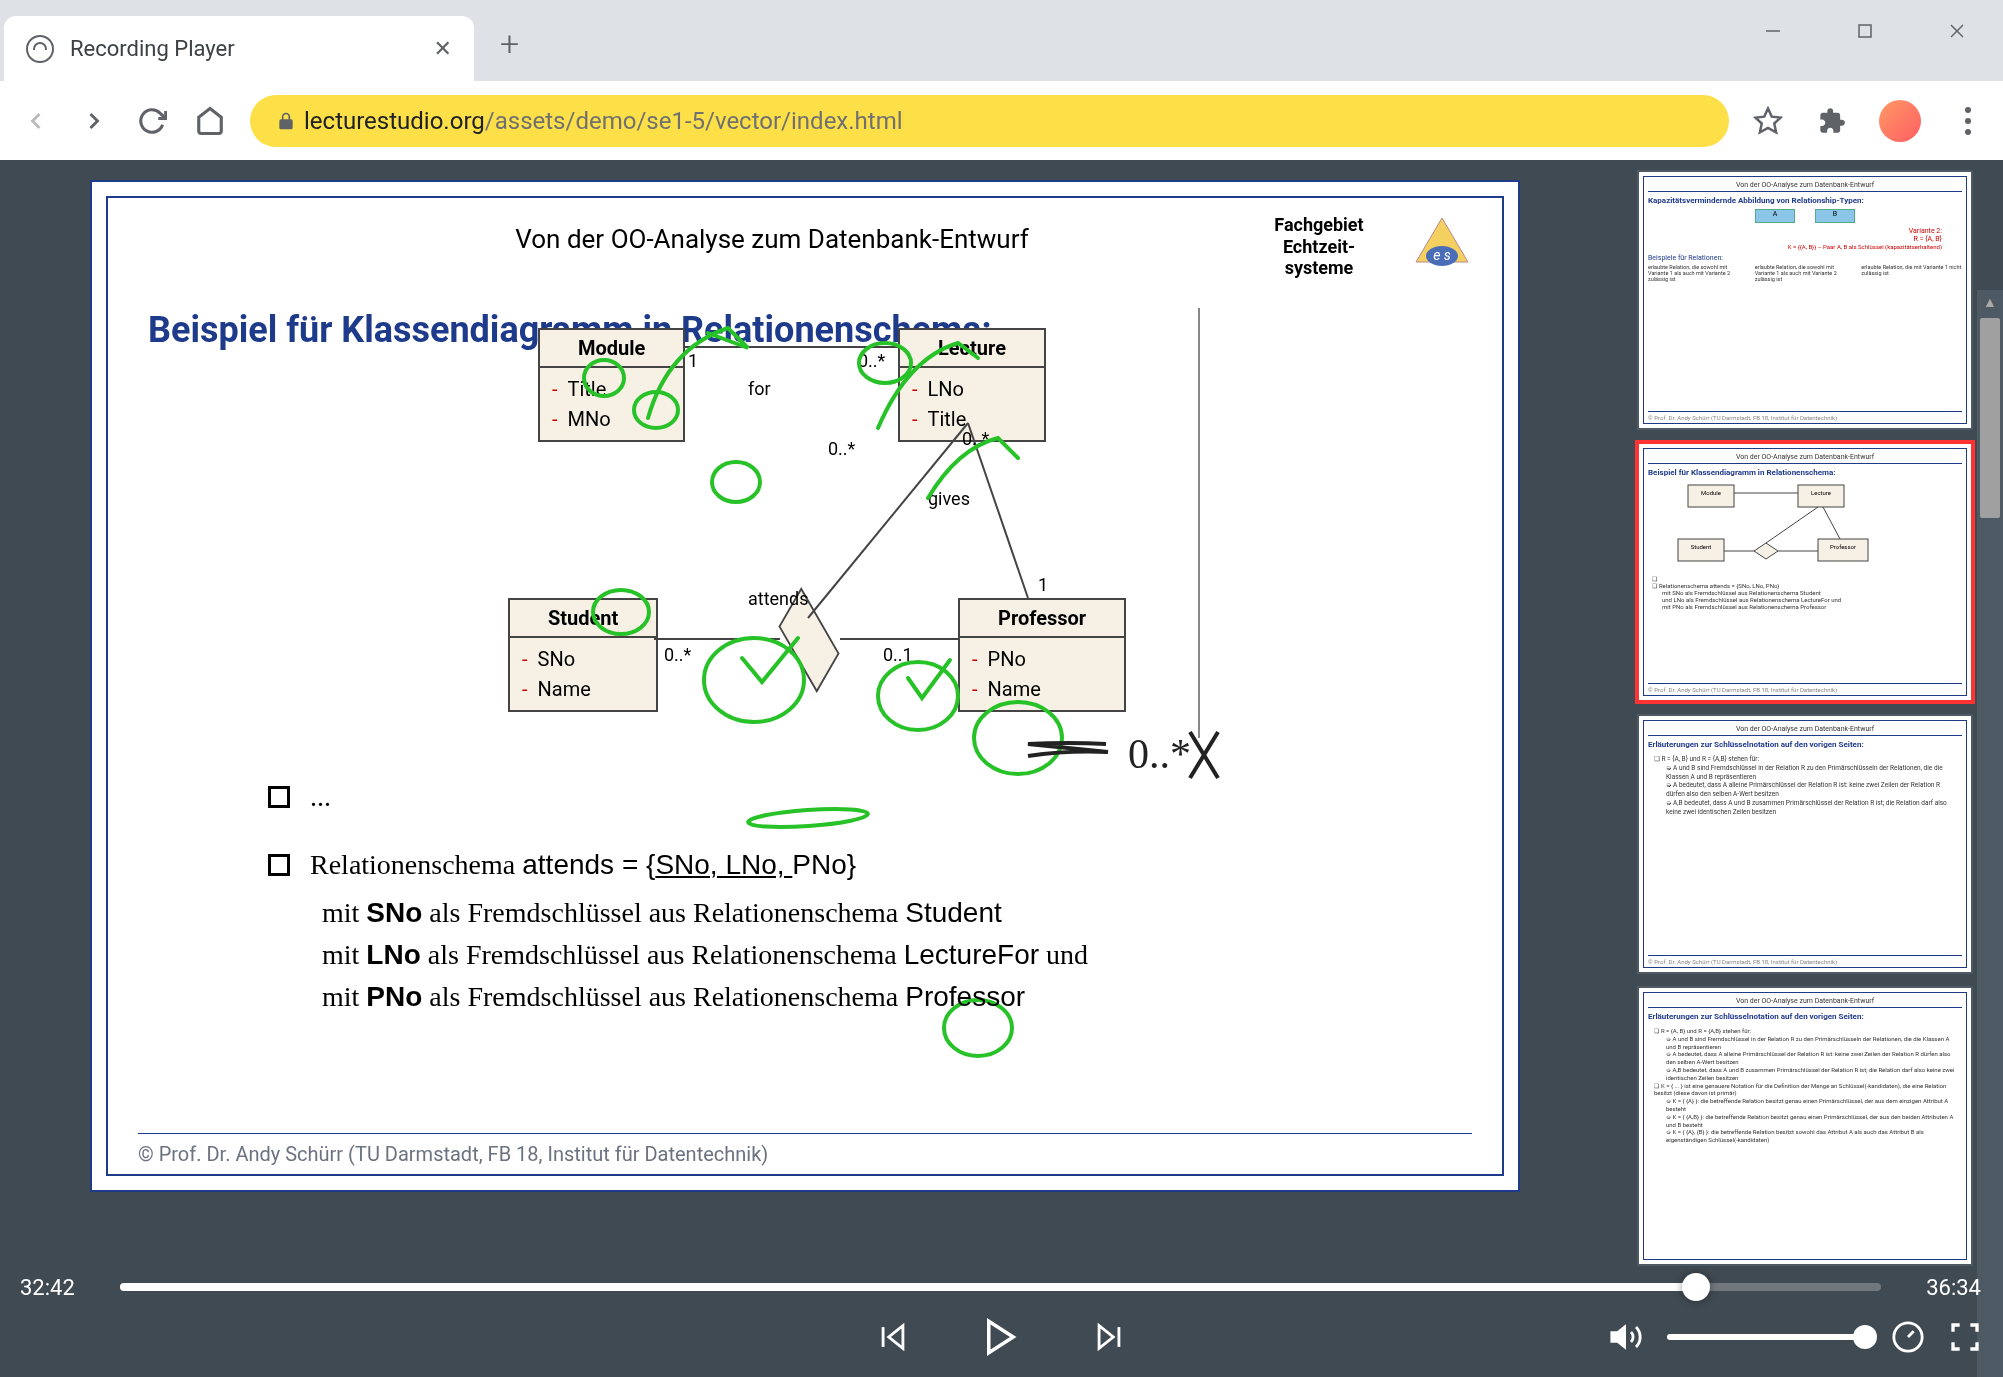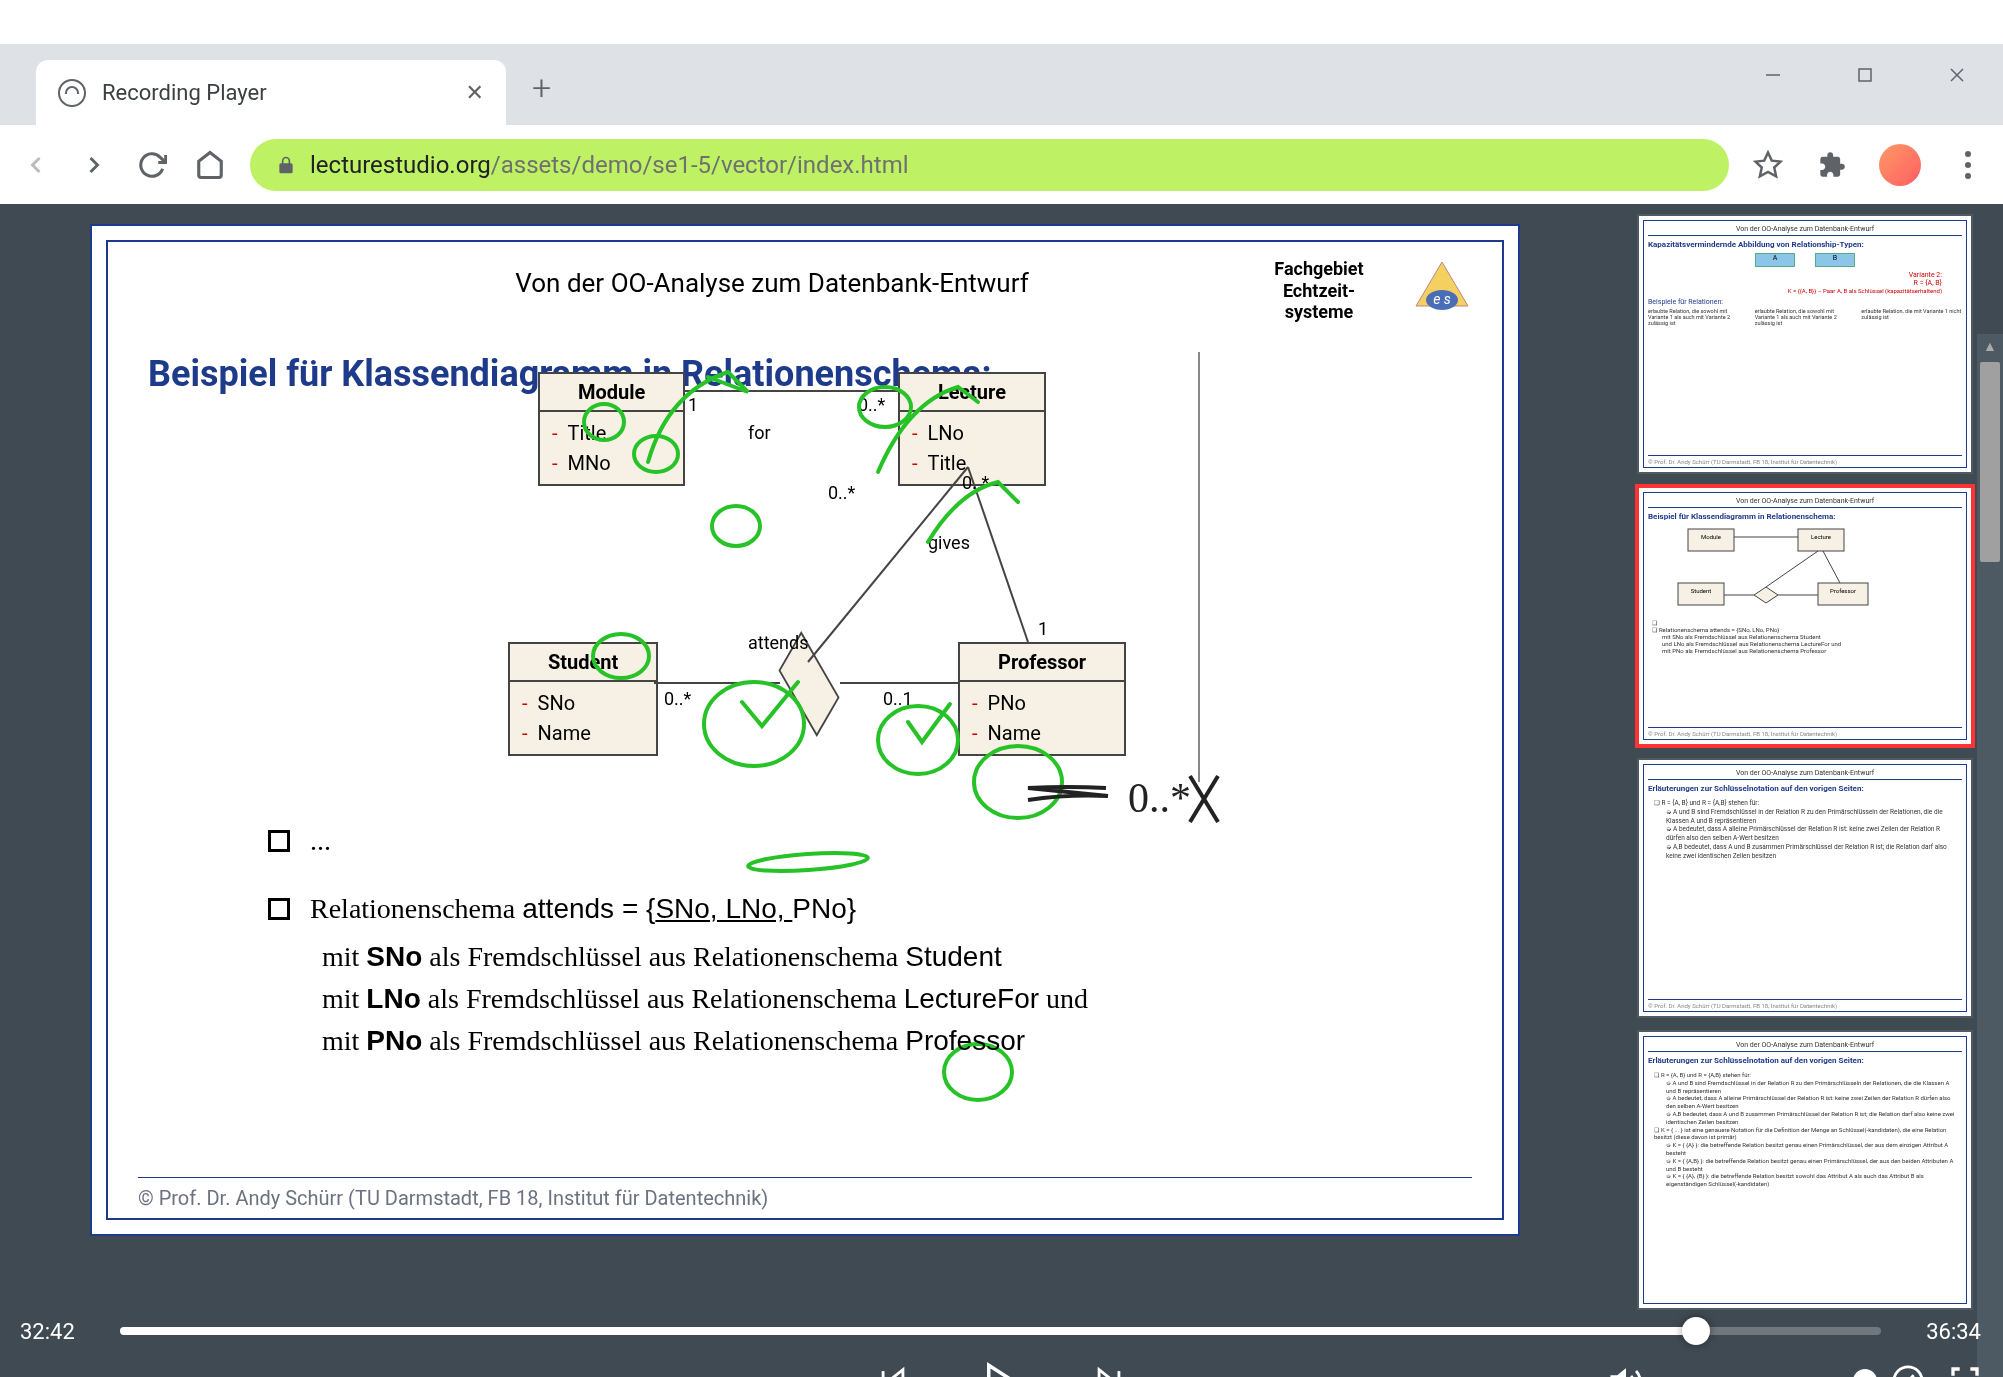--- a/index.html
+++ b/index.html
@@ -1,33 +1,33 @@
 <!DOCTYPE html>
 <html><head>
 <meta charset="utf-8">
 <style>
   * { box-sizing: border-box; margin: 0; padding: 0; }
   body { font-family: -apple-system, BlinkMacSystemFont, "Segoe UI", Roboto, Arial, sans-serif; background: #fff; overflow: hidden; width: 2003px; height: 1377px; }
 
   
   .browser-chrome { background: #dee1e6; height: 160px; position: relative; }
-  .tab-bar { height: 81px; display: flex; align-items: flex-end; padding-left: 36px; margin-top: 44px; }
+  .tab-bar { height: 81px; display: flex; align-items: flex-end; padding-left: 4px; }
   .tab { background: #fff; height: 65px; width: 470px; border-radius: 12px 12px 0 0; display: flex; align-items: center; padding: 0 22px; gap: 16px; position: relative; }
   .tab .favicon { width: 28px; height: 28px; border: 2px solid #5f6368; border-radius: 50%; position: relative; }
   .tab .favicon::before { content: ""; position: absolute; inset: 5px; border: 2px solid #5f6368; border-radius: 50%; clip-path: polygon(0 0, 100% 0, 100% 60%, 0 60%); }
   .tab-title { flex: 1; font-size: 22px; color: #3c4043; }
   .tab-close { font-size: 22px; color: #5f6368; cursor: pointer; }
   .new-tab { margin-left: 26px; margin-bottom: 18px; font-size: 34px; color: #5f6368; cursor: pointer; font-weight: 300; }
   .window-controls { position: absolute; right: 0; top: 0; display: flex; }
   .window-controls div { width: 92px; height: 62px; display: flex; align-items: center; justify-content: center; color: #5f6368; font-size: 20px; cursor: pointer; }
 
   .address-bar { background: #fff; height: 79px; display: flex; align-items: center; padding: 0 18px; gap: 22px; }
   .nav-icon { width: 36px; height: 36px; display: flex; align-items: center; justify-content: center; color: #5f6368; cursor: pointer; }
   .nav-icon.disabled { color: #bbb; }
-  .url-bar { flex: 1; background: #bef264; height: 52px; border-radius: 26px; display: flex; align-items: center; padding: 0 26px; gap: 14px; font-size: 24px; }
+  .url-bar { flex: 1; background: #fde047; height: 52px; border-radius: 26px; display: flex; align-items: center; padding: 0 26px; gap: 8px; font-size: 24px; }
   .lock-icon { width: 20px; height: 20px; }
   .url-text { color: #707070; }
   .url-domain { color: #202124; }
   .toolbar-icons { display: flex; gap: 30px; align-items: center; }
   .star-icon, .ext-icon, .profile-icon, .menu-icon { width: 34px; height: 34px; display:flex; align-items:center; justify-content:center; }
   .profile-icon { background: linear-gradient(135deg, #ff9966, #ff5e62); border-radius: 50%; width: 42px; height: 42px; }
 
   
   .app { background: #404a52; height: 1217px; position: relative; display:flex; flex-direction: column; }
   .top-panel { height: 120px; display:flex; align-items:center; justify-content:center; flex-direction: column; gap: 8px; position: relative; }

